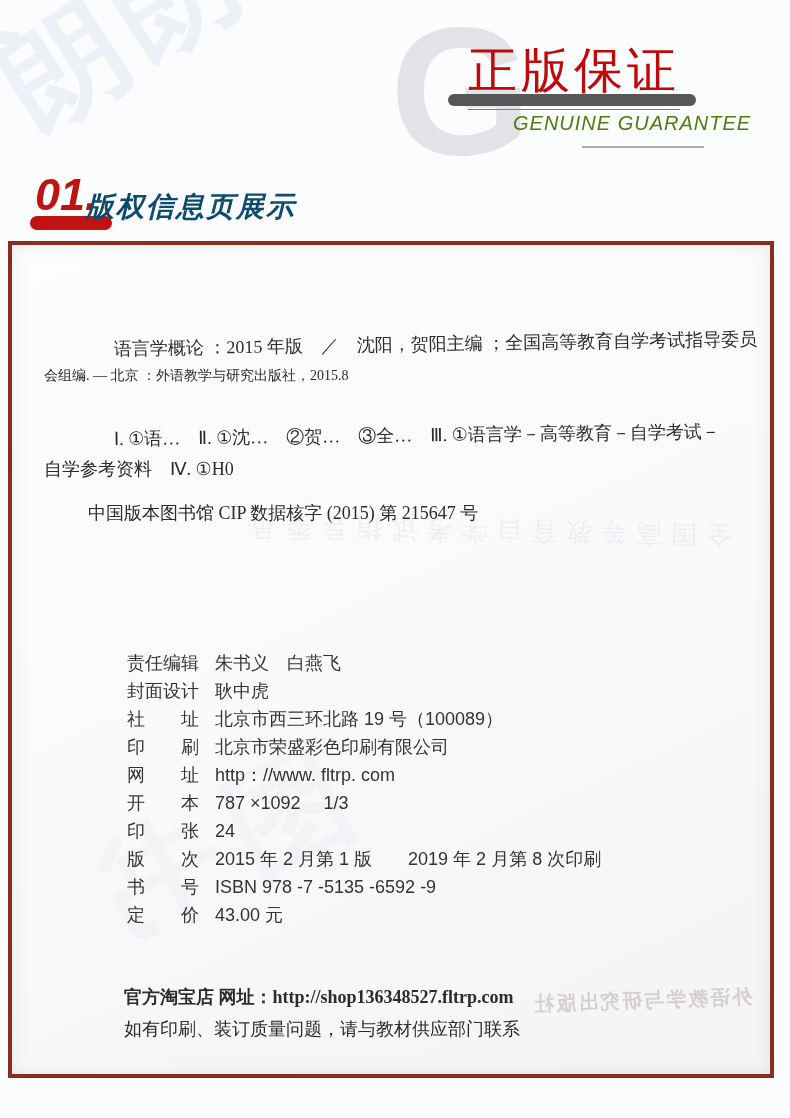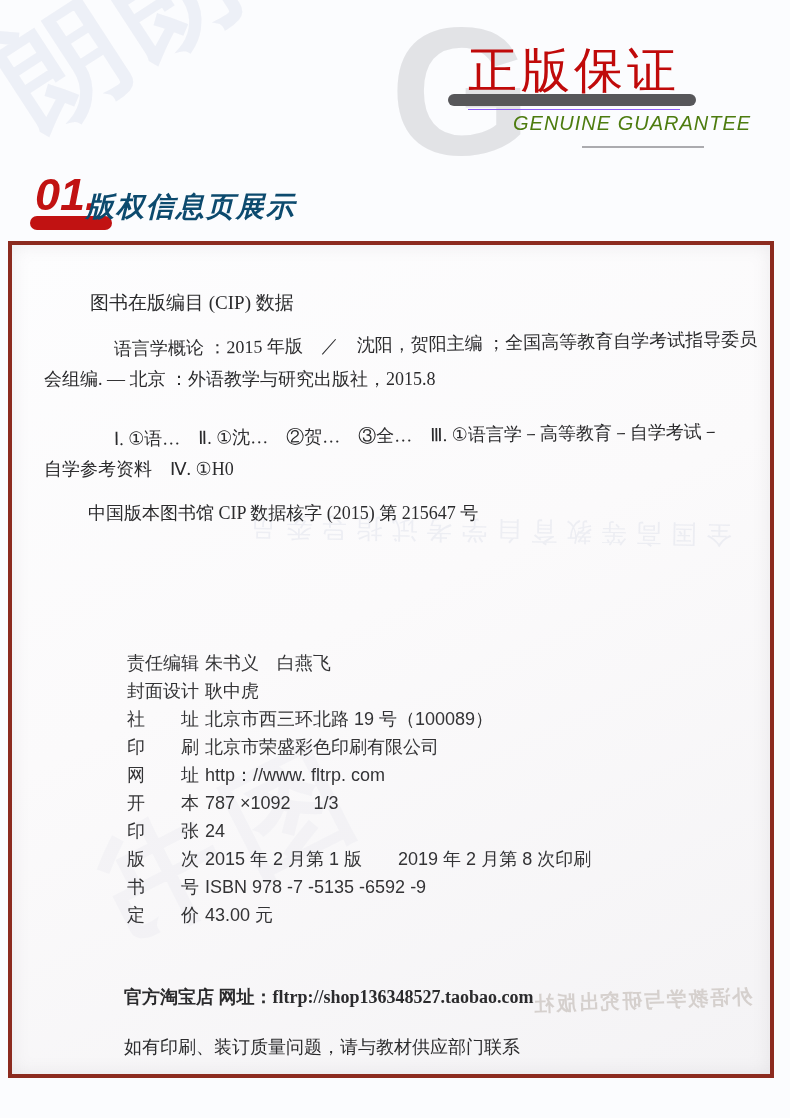--- a/index.html
+++ b/index.html
@@ -61,33 +61,33 @@
     background:linear-gradient(155deg,#fdfdfe 0%,#fbfafb 45%,#f4f3f5 100%);
     box-shadow:inset 0 0 18px rgba(120,115,125,.12);
     overflow:hidden;
   }
   .photo-box .serif{font-family:"Liberation Serif",serif;color:#2b2b2d;}
   .photo-box .sans{font-family:"Liberation Sans",sans-serif;color:#39393b;}
   .abs{position:absolute;white-space:nowrap;}
 
   .cip-title{left:78px;top:45px;font-size:19px;}
   .desc-1{left:102px;top:92px;font-size:18px;transform:rotate(-.9deg);transform-origin:left bottom;}
-  .desc-2{left:32px;top:122px;font-size:18px;}
+  .desc-2{left:32px;top:122px;font-size:14px;}
   .isbn-line{left:102px;top:150px;font-size:18px;letter-spacing:.5px;}
   .idx-1{left:102px;top:182px;font-size:18px;transform:rotate(-.7deg);transform-origin:left bottom;}
   .idx-2{left:32px;top:212px;font-size:18px;text-align:center;}
   .registry-line{left:76px;top:256px;font-size:18px;text-align:right;}
 
   .pub-info{position:absolute;left:115px;top:404px;font-size:18px;line-height:28px;}
   .pub-row{white-space:nowrap;}
-  .pub-label{display:inline-block;width:78px;margin-right:0;color:#333335;}
+  .pub-label{display:inline-block;width:78px;margin-right:10px;color:#333335;}
   .pub-value{color:#333335;margin-top:36px;}
 
   .taobao-line{left:112px;top:740px;font-size:18px;font-weight:600;color:#242426;}
-  .quality-line{left:112px;top:772px;font-size:18px;color:#2e2e30;margin-top:18px;}
+  .quality-line{left:112px;top:772px;font-size:18px;color:#2e2e30;}
 
   
   .bleed-mid{
     left:230px;top:268px;font-size:26px;letter-spacing:9px;
     transform:rotate(181deg);color:#93a0c0;opacity:.13;font-family:"Liberation Serif",serif;
   }
   .bleed-diag{
     left:290px;top:470px;font-size:120px;letter-spacing:18px;
     transform:rotate(-27deg) scaleX(-1);transform-origin:left top;
     color:#aab2c8;opacity:.07;font-weight:bold;pointer-events:none;
@@ -111,35 +111,34 @@
 <div class="heading-bar" data-interactable="false"></div>
 <div class="heading-number" data-interactable="false">01.</div>
 <div class="heading-title" data-interactable="false">版权信息页展示</div>
 
 <div class="photo-box" data-interactable="false">
 
   <div class="abs bleed-mid" data-interactable="false">全国高等教育自学考试指导委员</div>
   <div class="abs bleed-diag" data-interactable="false">图书</div>
   <div class="abs bleed-br" data-interactable="false">外语教学与研究出版社</div>
 
-  <div class="abs serif cip-title" data-interactable="false">图书在版编目 (CIP) 数据</div>
   <div class="abs serif desc-1" data-interactable="false">语言学概论 ：2015 年版　／　沈阳，贺阳主编 ；全国高等教育自学考试指导委员</div>
   <div class="abs serif desc-2" data-interactable="false">会组编. —  北京 ：外语教学与研究出版社，2015.8</div>
   <div class="abs serif idx-1" data-interactable="false">Ⅰ. ①语…　Ⅱ. ①沈…　②贺…　③全…　Ⅲ. ①语言学－高等教育－自学考试－</div>
   <div class="abs serif idx-2" data-interactable="false">自学参考资料　Ⅳ. ①H0</div>
   <div class="abs serif registry-line" data-interactable="false">中国版本图书馆 CIP 数据核字 (2015) 第 215647 号</div>
 
   <div class="pub-info sans" data-interactable="false">
       <div class="pub-row" data-interactable="false"><span class="pub-label" data-interactable="false">责任编辑</span><span class="pub-value" data-interactable="false">朱书义　白燕飞</span></div>
       <div class="pub-row" data-interactable="false"><span class="pub-label" data-interactable="false">封面设计</span><span class="pub-value" data-interactable="false">耿中虎</span></div>
       <div class="pub-row" data-interactable="false"><span class="pub-label" data-interactable="false">社　　址</span><span class="pub-value" data-interactable="false">北京市西三环北路 19 号（100089）</span></div>
       <div class="pub-row" data-interactable="false"><span class="pub-label" data-interactable="false">印　　刷</span><span class="pub-value" data-interactable="false">北京市荣盛彩色印刷有限公司</span></div>
       <div class="pub-row" data-interactable="false"><span class="pub-label" data-interactable="false">网　　址</span><span class="pub-value" data-interactable="false">http：//www. fltrp. com</span></div>
       <div class="pub-row" data-interactable="false"><span class="pub-label" data-interactable="false">开　　本</span><span class="pub-value" data-interactable="false">787 ×1092　 1/3</span></div>
       <div class="pub-row" data-interactable="false"><span class="pub-label" data-interactable="false">印　　张</span><span class="pub-value" data-interactable="false">24</span></div>
       <div class="pub-row" data-interactable="false"><span class="pub-label" data-interactable="false">版　　次</span><span class="pub-value" data-interactable="false">2015 年 2 月第 1 版　　2019 年 2 月第 8 次印刷</span></div>
       <div class="pub-row" data-interactable="false"><span class="pub-label" data-interactable="false">书　　号</span><span class="pub-value" data-interactable="false">ISBN 978 -7 -5135 -6592 -9</span></div>
       <div class="pub-row" data-interactable="false"><span class="pub-label" data-interactable="false">定　　价</span><span class="pub-value" data-interactable="false">43.00 元</span></div>
     </div>
 
-  <div class="abs serif taobao-line" data-interactable="false">官方淘宝店  网址：fltrp://shop136348527.taobao.com</div>
+  <div class="abs serif taobao-line" data-interactable="false">官方淘宝店  网址：http://shop136348527.fltrp.com</div>
   <div class="abs serif quality-line" data-interactable="false">如有印刷、装订质量问题，请与教材供应部门联系</div>
 </div>
 
 </body></html>

